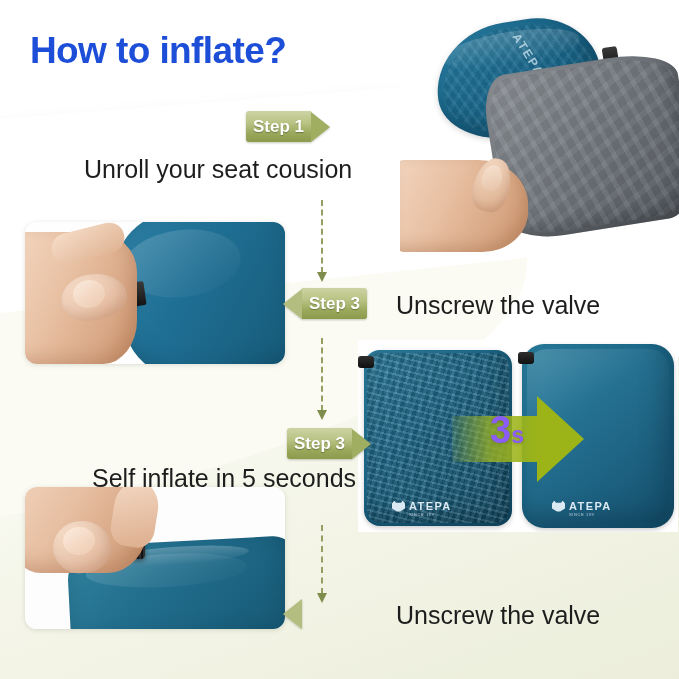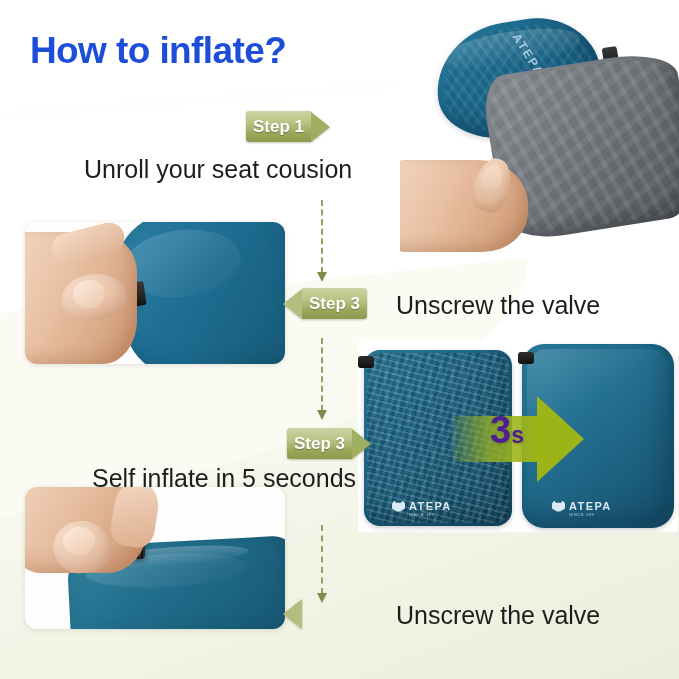--- a/index.html
+++ b/index.html
@@ -279,21 +279,21 @@
     background:linear-gradient(to right, rgba(160,182,30,.12) 0%, rgba(160,182,30,.75) 45%, #9cb418 100%);
   }
   #arrow3s .head{
     position:absolute; left:85px; top:0; width:0;height:0;
     border-top:43px solid transparent;
     border-bottom:43px solid transparent;
     border-left:47px solid #9cb418;
   }
   #arrow3s .lbl{
     position:absolute; left:38px; top:15px;
-    color:#4c1d95; font-weight:bold; font-size:38px; line-height:1;
+    color:#8b5cf6; font-weight:bold; font-size:38px; line-height:1;
     text-shadow:0 1px 3px rgba(60,70,10,.35);
   }
   #arrow3s .lbl .s{ font-size:23px; }
 
   
   #photo-tighten{ left:25px; top:487px; width:260px; height:142px; }
   #pt-bg{ position:absolute; inset:0; background:#fdfdfd; }
   #pt-cushion{
     position:absolute; left:44px; top:54px; width:232px; height:110px;
     background:linear-gradient(135deg,#32849f 0%,#226f8e 35%,#1b6280 68%,#16546e 100%);

